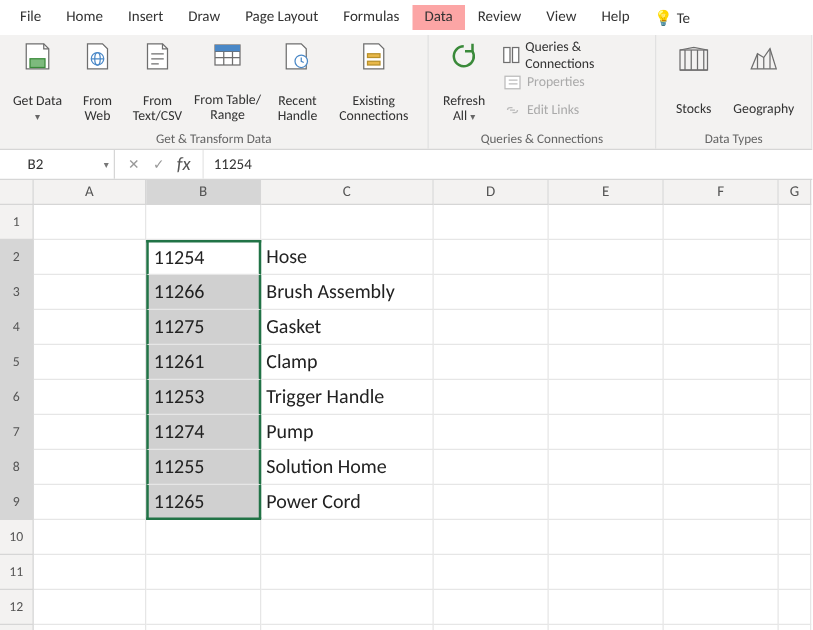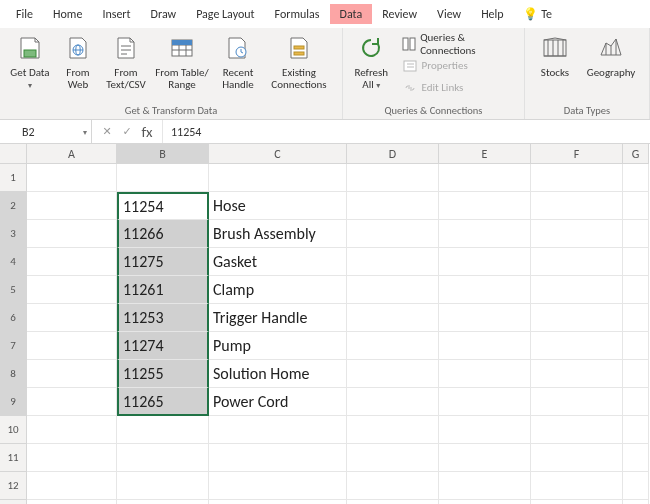--- a/index.html
+++ b/index.html
@@ -9,36 +9,36 @@
   .ribbon-tab { padding: 3px 10px; font-size: 12px; color: #333; cursor: pointer; }
   .ribbon-tab.active { background: #fca5a5; }
   
   .ribbon-panel { display: flex; background: #f3f2f1; border-bottom: 1px solid #d6d6d6; height: 92px; }
   .ribbon-group { display: flex; flex-direction: column; border-right: 1px solid #e1e1e1; }
   .group-body { display: flex; flex: 1; align-items: center; padding: 2px 6px; }
   .group-label { text-align: center; font-size: 10.5px; color: #666; padding: 1px 0 2px; }
   
   .rbtn-lg { display: flex; flex-direction: column; align-items: center; justify-content: flex-start; width: 48px; height: 70px; padding: 2px; cursor: pointer; text-align: center; line-height: 1.1; font-size: 11px; color: #333; }
   .rbtn-lg .ico { height: 30px; display: flex; align-items: center; justify-content: center; }
-  .rbtn-lg .lbl { margin-top: 4px; }
+  .rbtn-lg .lbl { margin-top: 18px; }
   .rwide { width: 64px; }
   .rwide2 { width: 74px; }
   
   .vlist { display: flex; flex-direction: column; gap: 2px; justify-content: center; padding-left: 4px; }
   .small-row { display: flex; align-items: center; gap: 4px; font-size: 11px; color: #333; padding: 1px 4px; cursor: pointer; height: 20px; }
   .small-row .sico { width: 16px; display: flex; justify-content: center; }
   .disabled { color: #aaa; }
   .disabled svg path, .disabled svg rect, .disabled svg line, .disabled svg circle { stroke: #bbb !important; }
   
   .formula-bar { display: flex; align-items: center; height: 24px; border-bottom: 1px solid #d6d6d6; background: #fff; }
   .name-box { width: 76px; height: 100%; border-right: 1px solid #d6d6d6; display: flex; align-items: center; padding-left: 6px; font-size: 12px; color: #333; position: relative; margin-left: 16px; }
   .name-box .dd { position: absolute; right: 4px; color: #777; font-size: 8px; }
   .fbar-btns { display: flex; align-items: center; gap: 2px; padding: 0 6px; }
   .fbar-btn { width: 18px; height: 18px; display: flex; align-items: center; justify-content: center; color: #999; font-size: 11px; cursor: pointer; }
-  .fbar-fx { font-size: 15px; color: #555; }
+  .fbar-fx { font-style: italic; font-size: 15px; color: #555; }
   .fbar-input { flex: 1; padding-left: 8px; font-size: 12px; color: #333; height: 100%; display: flex; align-items: center; border-left: 1px solid #e6e6e6; }
   
   .grid-wrap { position: relative; }
   .corner { position: absolute; left: 0; top: 0; width: 27px; height: 20px; background: #f3f2f1; border-right: 1px solid #d6d6d6; border-bottom: 1px solid #d6d6d6; }
   .colhdrs { display: flex; margin-left: 27px; height: 20px; }
   .colhdr { border-right: 1px solid #d6d6d6; border-bottom: 1px solid #d6d6d6; background: #f3f2f1; text-align: center; font-size: 12px; color: #555; line-height: 20px; }
   .colhdr.sel { background: #d6d6d6; }
   .rows { }
   .row { display: flex; height: 28px; }
   .rowhdr { width: 27px; background: #f3f2f1; border-right: 1px solid #d6d6d6; border-bottom: 1px solid #d6d6d6; text-align: center; font-size: 11px; color: #555; display: flex; align-items: center; justify-content: center; }

